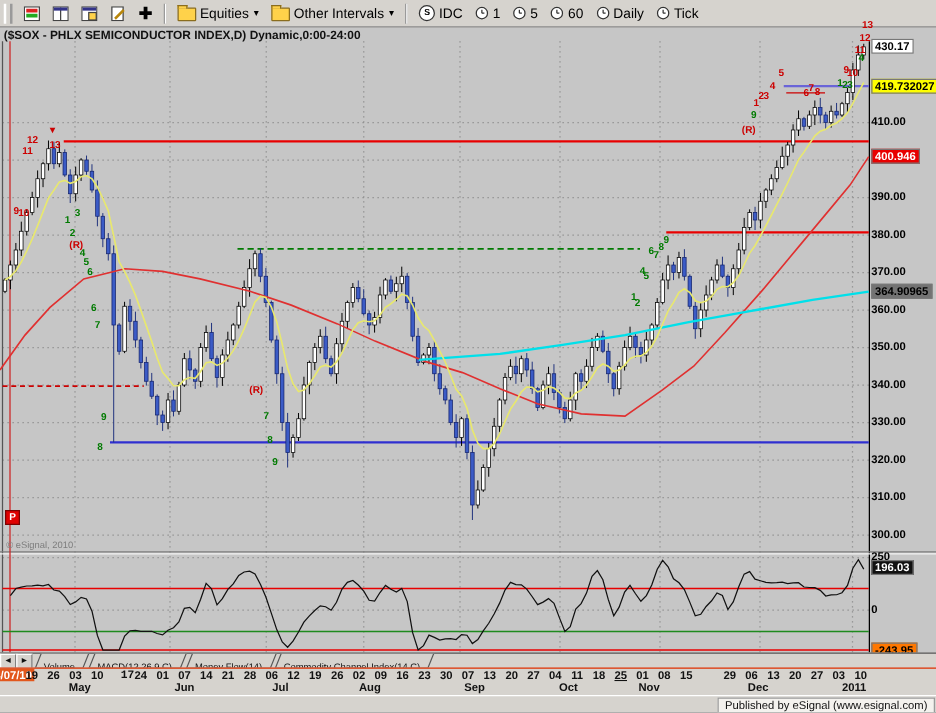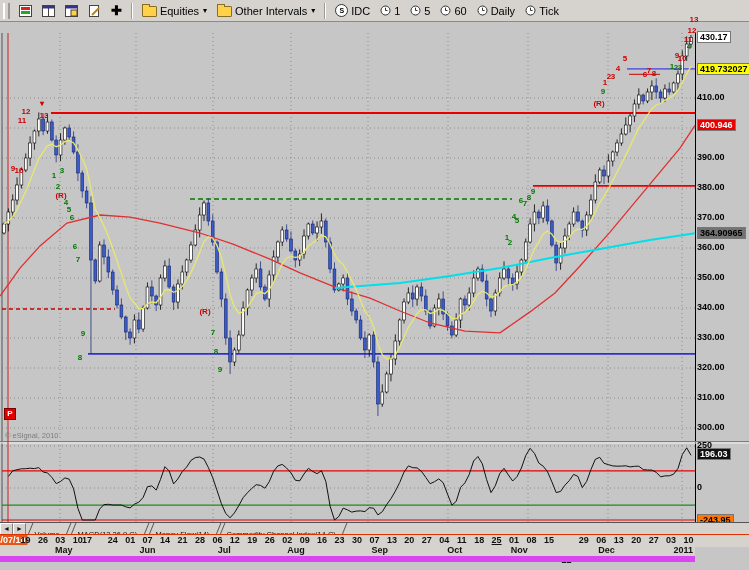--- a/index.html
+++ b/index.html
@@ -29,21 +29,21 @@
   #copyright{position:absolute;left:5px;top:431px;font-size:7.5px;color:#7d7d7d;}
   
   #tabrow{position:absolute;left:0;top:522px;width:749px;height:12px;background:#d6d3ce;border-top:1px solid #555;
           display:flex;align-items:flex-start;}
   .tarrow{width:11px;height:11px;background:#d6d3ce;border:1px solid #808080;border-top-color:#fff;border-left-color:#fff;
           font-size:7px;line-height:10px;text-align:center;color:#111;}
   .tab{height:11px;transform:skewX(-22deg);border:1px solid #555;border-top:none;background:#d6d3ce;
        margin-left:4px;padding:0 6px;}
   .tab>span{display:inline-block;transform:skewX(22deg);font-size:7.5px;line-height:10px;color:#111;white-space:nowrap;}
   #daterow{position:absolute;left:0;top:534px;width:749px;height:12px;background:#d6d3ce;border-top:1px solid #e03000;}
-  #monthrow{position:absolute;left:0;top:545px;width:695px;height:11px;background:#d6d3ce;border-bottom:6px solid #d946ef;}
+  #monthrow{position:absolute;left:0;top:545px;width:749px;height:11px;background:#d6d3ce;border-bottom:2px solid #d946ef;}
   .dlab{position:absolute;transform:translateX(-50%);font-size:9px;font-weight:bold;color:#111;line-height:11px;white-space:nowrap;}
   .dlab.hl{background:#e2571c;color:#fff;padding:0 2px;}
   .mlab{position:absolute;transform:translateX(-50%);font-size:9px;font-weight:bold;color:#111;line-height:10px;}
   
   #statusbar{position:absolute;left:0;top:556px;width:749px;height:14px;background:#d6d3ce;border-top:1px solid #fff;}
   #pubbox{position:absolute;right:1px;top:1px;height:11px;background:#f4f2ee;border:1px solid #9a9a9a;
           font-size:9px;line-height:11px;padding:0 5px;color:#111;}
 </style>
 </head>
 <body>
@@ -493,20 +493,21 @@
       <line x1="691" y1="35" x2="691" y2="47.46363636363628" stroke="#000" stroke-width="0.8"></line>
       <rect x="689.60" y="37.49" width="2.8" height="6.51" fill="#ffffff" stroke="#000" stroke-width="0.6"></rect>
       <path d="M0.0 296.0L20.0 268.1L40.0 245.9L67.0 223.1L100.0 215.0L130.0 217.1L160.0 223.1L200.0 233.0L233.0 244.1L270.0 259.1L300.0 272.9L340.0 289.1L370.0 298.1L400.0 311.0L430.0 323.0L465.0 331.1L500.0 332.9L530.0 311.9L555.0 293.0L580.0 266.0L610.0 232.1L640.0 196.1L665.0 166.1L680.0 148.1L695.0 125.3" fill="none" stroke="#e03030" stroke-width="1.3"></path>
       <path d="M335.0 287.9L400.0 283.1L450.0 275.9L500.0 268.1L550.0 257.9L600.0 248.9L650.0 239.9L695.0 233.3" fill="none" stroke="#00e0ea" stroke-width="2"></path>
       <path d="M4.0 224.0L8.3 221.3L12.7 216.6L17.0 209.6L21.4 200.8L25.7 191.3L30.1 180.5L34.4 169.5L38.8 158.3L43.1 152.2L47.5 145.5L51.8 144.3L56.2 146.7L60.5 145.2L64.9 141.4L69.2 140.4L73.6 143.0L77.9 149.6L82.3 158.8L86.6 168.7L91.0 189.0L95.3 209.4L99.7 217.3L104.0 226.1L108.4 236.3L112.7 248.3L117.1 260.9L121.4 273.3L125.7 286.4L130.1 297.8L134.4 302.8L138.8 308.6L143.1 308.5L147.5 303.7L151.8 302.0L156.2 302.7L160.5 297.2L164.9 290.2L169.2 289.5L173.6 292.3L177.9 290.5L182.3 286.4L186.6 280.5L191.0 272.6L195.3 263.1L199.7 252.4L204.0 241.5L208.4 236.9L212.7 238.0L217.1 245.6L221.4 257.5L225.8 275.4L230.1 294.6L234.4 306.9L238.8 313.2L243.1 312.0L247.5 307.1L251.8 300.6L256.2 293.6L260.5 292.1L264.9 293.7L269.2 289.5L273.6 282.3L277.9 273.3L282.3 263.7L286.6 258.2L291.0 256.6L295.3 257.4L299.7 256.6L304.0 252.0L308.4 245.8L312.7 243.0L317.1 239.4L321.4 235.3L325.8 236.8L330.1 244.0L334.5 254.2L338.8 260.8L343.2 264.6L347.5 272.3L351.8 280.9L356.2 289.6L360.5 300.3L364.9 311.4L369.2 316.6L373.6 326.7L377.9 343.9L382.3 354.6L386.6 358.9L391.0 358.9L395.3 354.9L399.7 347.2L404.0 337.1L408.4 327.3L412.7 321.0L417.1 313.5L421.4 309.6L425.8 309.9L430.1 313.5L434.5 312.3L438.8 309.3L443.2 310.4L447.5 313.8L451.9 318.5L456.2 318.9L460.6 314.4L464.9 312.3L469.2 308.0L473.6 301.4L477.9 294.2L482.3 291.2L486.6 293.0L491.0 297.0L495.3 296.1L499.7 292.1L504.0 286.9L508.4 285.0L512.7 284.7L517.1 281.9L521.4 277.0L525.8 269.3L530.1 259.2L534.5 248.7L538.8 241.9L543.2 233.9L547.5 231.0L551.9 234.1L556.2 240.6L560.6 242.2L564.9 240.8L569.3 237.1L573.6 231.5L577.9 229.2L582.3 229.4L586.6 226.2L591.0 220.4L595.3 211.8L599.7 202.5L604.0 196.6L608.4 188.7L612.7 180.6L617.1 172.2L621.4 163.7L625.8 155.1L630.1 146.4L634.5 137.0L638.8 127.7L643.2 121.7L647.5 115.1L651.9 108.7L656.2 105.0L660.6 103.4L664.9 100.2L669.3 98.4L673.6 95.0L678.0 90.3L682.3 82.7L686.7 74.1L691.0 66.0" fill="none" stroke="#e8e86e" stroke-width="1.3"></path>
       <line x1="2" y1="470.8" x2="695" y2="470.8" stroke="#e80000" stroke-width="1.2"></line>
       <line x1="2" y1="505.2" x2="695" y2="505.2" stroke="#1e8a1e" stroke-width="1.2"></line>
       <line x1="2" y1="519.992" x2="695" y2="519.992" stroke="#e80000" stroke-width="1.2"></line>
       <path d="M8.3 476.5L12.7 470.8L17.0 469.7L21.4 468.8L25.7 468.7L30.1 468.2L34.4 468.6L38.8 467.6L43.1 472.0L47.5 472.9L51.8 477.3L56.2 483.6L60.5 481.5L64.9 477.9L69.2 479.2L73.6 488.9L77.9 508.3L82.3 520.0L86.6 520.0L91.0 520.0L95.3 520.0L99.7 508.9L104.0 504.6L108.4 504.3L112.7 505.0L117.1 505.0L121.4 505.0L125.7 506.8L130.1 507.9L134.4 504.2L138.8 502.2L143.1 497.5L147.5 486.7L151.8 485.9L156.2 490.1L160.5 479.4L164.9 466.7L169.2 471.0L173.6 483.9L177.9 478.9L182.3 471.5L186.6 467.1L191.0 460.4L195.3 457.6L199.7 457.0L204.0 459.1L208.4 467.6L212.7 477.6L217.1 490.7L221.4 503.7L225.8 513.6L230.1 517.8L234.4 512.9L238.8 505.6L243.1 497.7L247.5 492.7L251.8 488.4L256.2 484.7L260.5 485.4L264.9 488.2L269.2 481.8L273.6 471.3L277.9 465.9L282.3 464.4L286.6 468.0L291.0 472.9L295.3 480.2L299.7 480.9L304.0 474.0L308.4 468.3L312.7 471.4L317.1 473.7L321.4 470.7L325.8 481.3L330.1 506.1L334.5 520.0L338.8 516.5L343.2 508.1L347.5 509.9L351.8 512.1L356.2 511.1L360.5 510.9L364.9 511.6L369.2 507.7L373.6 508.2L377.9 514.9L382.3 511.7L386.6 504.7L391.0 498.6L395.3 491.2L399.7 482.5L404.0 472.1L408.4 465.9L412.7 467.7L417.1 467.9L421.4 471.3L425.8 477.4L430.1 483.7L434.5 481.7L438.8 478.9L443.2 482.7L447.5 494.1L451.9 505.1L456.2 501.4L460.6 487.3L464.9 482.9L469.2 474.5L473.6 461.0L477.9 456.5L482.3 463.8L486.6 479.5L491.0 492.6L495.3 485.7L499.7 473.7L504.0 468.3L508.4 475.0L512.7 481.0L517.1 476.5L521.4 468.0L525.8 455.4L530.1 448.3L534.5 453.4L538.8 463.1L543.2 466.2L547.5 471.7L551.9 481.9L556.2 492.6L560.6 491.4L564.9 485.2L569.3 480.6L573.6 474.4L577.9 476.4L582.3 487.6L586.6 481.5L591.0 469.4L595.3 459.3L599.7 457.3L604.0 463.3L608.4 464.6L612.7 465.9L617.1 466.2L621.4 466.1L625.8 465.8L630.1 466.9L634.5 466.3L638.8 466.2L643.2 469.6L647.5 470.0L651.9 470.1L656.2 472.3L660.6 476.8L664.9 475.9L669.3 475.8L673.6 474.2L678.0 468.4L682.3 454.6L686.7 447.8L691.0 455.3" fill="none" stroke="#111111" stroke-width="1"></path>
     </svg>
+  <div id="title">($SOX - PHLX SEMICONDUCTOR INDEX,D) Dynamic,0:00-24:00</div>
   <div id="axlabs">
       <div class="axlab axbox" style="background: rgb(255, 255, 255); color: rgb(0, 0, 0); top: 31px;">430.17</div>
       <div class="axlab axbox" style="background: rgb(255, 255, 0); color: rgb(0, 0, 0); top: 63px;">419.732027</div>
       <div class="axlab" style="top: 92px;">410.00</div>
       <div class="axlab axbox" style="background: rgb(232, 0, 0); color: rgb(255, 255, 255); top: 119px;">400.946</div>
       <div class="axlab" style="top: 152px;">390.00</div>
       <div class="axlab" style="top: 182px;">380.00</div>
       <div class="axlab" style="top: 212px;">370.00</div>
       <div class="axlab axbox" style="background: #737373; color: rgb(0, 0, 0); top: 227px;">364.90965</div>
       <div class="axlab" style="top: 242px;">360.00</div>
@@ -580,21 +581,21 @@
       <div class="tab"><span>MACD(12,26,9,C)</span></div>
       <div class="tab"><span>Money Flow(14)</span></div>
       <div class="tab"><span>Commodity Channel Index(14,C)</span></div>
     </div>
   <div id="daterow">
       <div class="dlab hl" style="left: 8px;">04/07/10</div>
       <div class="dlab" style="left: 25.45px;">19</div>
       <div class="dlab" style="left: 42.9px;">26</div>
       <div class="dlab" style="left: 60.35px;">03</div>
       <div class="dlab" style="left: 77.8px;">10</div>
-      <div class="dlab" style="left: 87px;">17</div>
+      <div class="dlab" style="left: 102px; font-family: Liberation Mono, monospace;">17</div>
       <div class="dlab" style="left: 112.7px;">24</div>
       <div class="dlab" style="left: 130.15px;">01</div>
       <div class="dlab" style="left: 147.6px;">07</div>
       <div class="dlab" style="left: 165.05px;">14</div>
       <div class="dlab" style="left: 182.5px;">21</div>
       <div class="dlab" style="left: 199.95px;">28</div>
       <div class="dlab" style="left: 217.4px;">06</div>
       <div class="dlab" style="left: 234.85px;">12</div>
       <div class="dlab" style="left: 252.3px;">19</div>
       <div class="dlab" style="left: 269.75px;">26</div>
@@ -627,13 +628,16 @@
       <div class="mlab" style="left: 63.84px;">May</div>
       <div class="mlab" style="left: 147.6px;">Jun</div>
       <div class="mlab" style="left: 224.38px;">Jul</div>
       <div class="mlab" style="left: 295.925px;">Aug</div>
       <div class="mlab" style="left: 379.685px;">Sep</div>
       <div class="mlab" style="left: 454.72px;">Oct</div>
       <div class="mlab" style="left: 519.285px;">Nov</div>
       <div class="mlab" style="left: 606.535px;">Dec</div>
       <div class="mlab" style="left: 683.315px;">2011</div>
     </div>
+  <div id="statusbar">
+    <div id="pubbox">Published by eSignal (www.esignal.com)</div>
+  </div>
 </div>
 
 </body></html>

